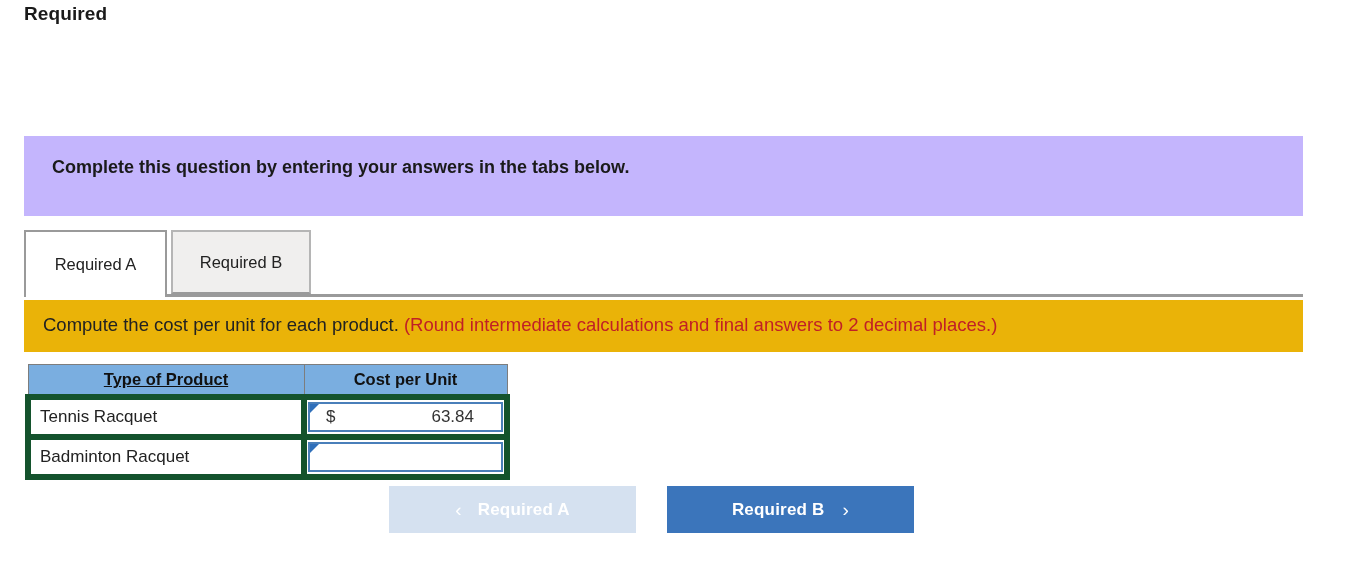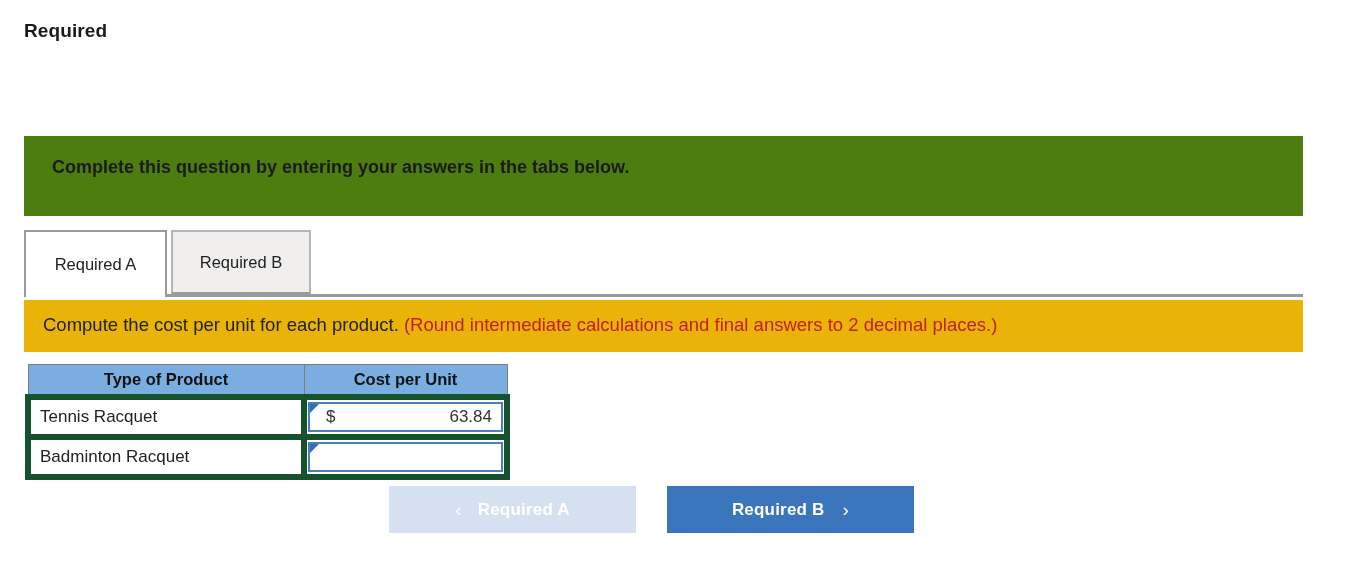--- a/index.html
+++ b/index.html
@@ -15,21 +15,21 @@
     overflow: hidden;
     position: relative;
   }
 
   .page { position: relative; width: 1345px; height: 570px; }
 
   
   .required-heading {
     position: absolute;
     left: 24px;
-    top: 20px;
+    top: 3px;
     font-size: 19px;
     font-weight: bold;
     color: #1a1a1a;
     letter-spacing: 0.1px;
   }
 
   
   .req-list {
     position: absolute;
     left: 24px;
@@ -44,21 +44,21 @@
   }
   .req-line .marker { font-weight: bold; }
 
   
   .gray-banner {
     position: absolute;
     left: 24px;
     top: 136px;
     width: 1279px;
     height: 80px;
-    background: #4d7c0f;
+    background: #c4b5fd;
   }
   .gray-banner-text {
     position: absolute;
     left: 28px;
     top: 21px;
     font-size: 18px;
     font-weight: bold;
     color: #1a1a1a;
   }
 
@@ -136,21 +136,21 @@
   .answer-table th {
     background: #7aaee0;
     border: 1px solid #7d7d7d;
     font-size: 16.5px;
     font-weight: bold;
     color: #111111;
     height: 29px;
     padding: 0 8px;
     text-align: center;
   }
-  .answer-table th.col-product { width: 259px; }
+  .answer-table th.col-product { width: 259px; text-decoration: underline; }
   .answer-table th.col-cost { width: 186px; }
   .answer-table td {
     border: 6px solid #14532d;
     height: 34px;
     padding: 0;
     vertical-align: middle;
   }
   .answer-table td.label-cell {
     font-size: 17px;
     color: #222222;
@@ -184,21 +184,21 @@
     border-top: 9px solid #2f6fba;
     border-right: 9px solid transparent;
   }
   .cell-input .currency {
     padding-left: 16px;
     font-size: 17px;
     color: #333333;
   }
   .cell-input .amount {
     margin-left: auto;
-    padding-right: 9px;
+    padding-right: 27px;
     font-size: 17px;
     color: #333333;
   }
 
   
   .nav-buttons {
     position: absolute;
     left: 389px;
     top: 486px;
     width: 600px;

